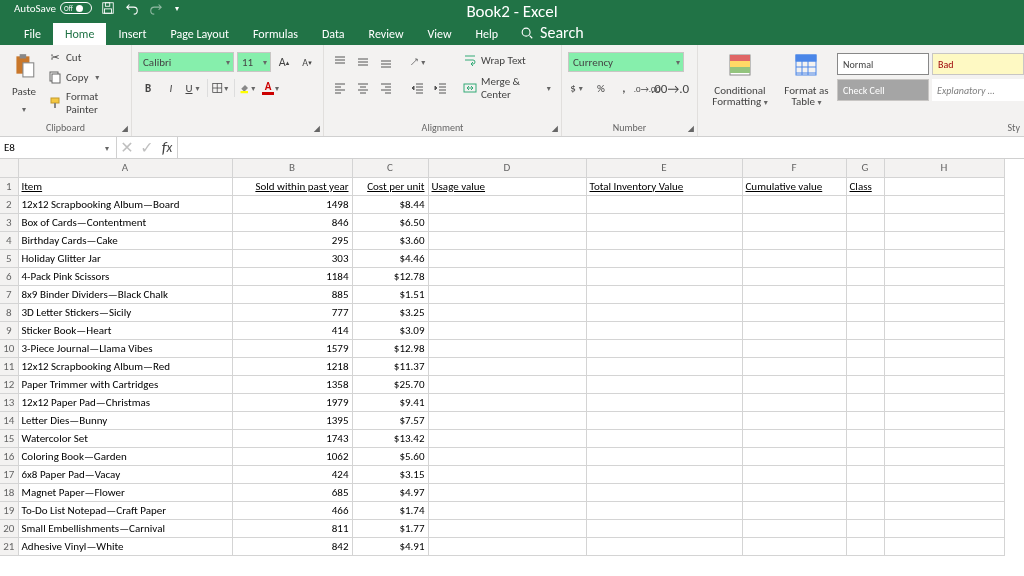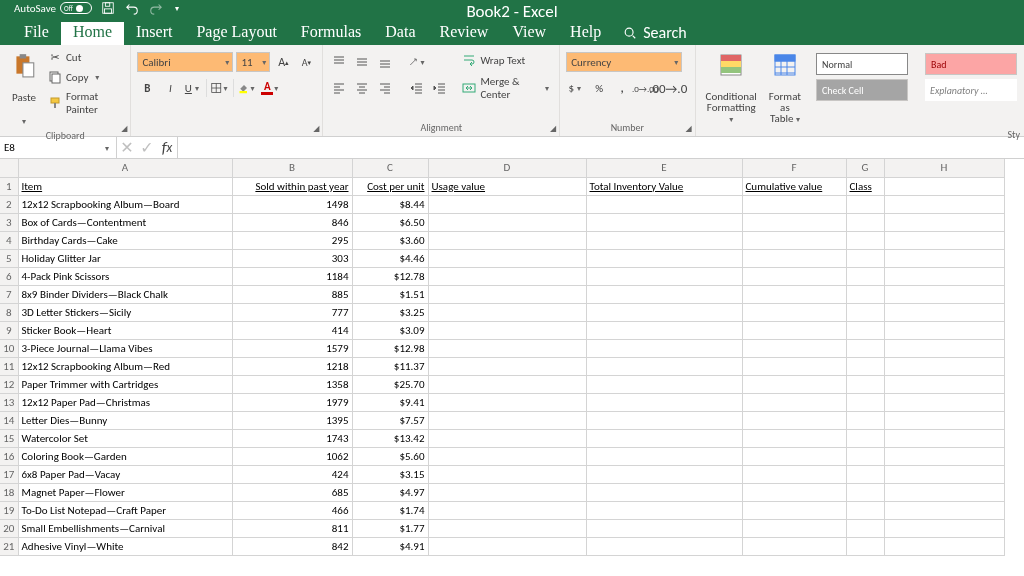--- a/index.html
+++ b/index.html
@@ -21,54 +21,54 @@
     top:0; height:22px; display:flex; align-items:center;
   }
   .titlebar .doc span { font-size:17px; color:#fff; }
 
   
   .ribbon-tabs {
     height: 23px; background:#217346; display:flex; align-items:flex-end;
     padding-left:12px; gap:0;
   }
   .ribbon-tabs .tab {
-    padding:4px 12px 4px 12px; font-size:16px; color:#fff; cursor:pointer;font-family:Liberation Serif, serif;
+    padding:4px 12px 4px 12px; font-size:12px; color:#fff; cursor:pointer;
   }
   .ribbon-tabs .tab.active { background:#fff; color:#217346; }
   .ribbon-tabs .search { display:flex; align-items:center; gap:6px; color:#fff; padding:3px 10px; }
   .ribbon-tabs .search svg { width:14px; height:14px; }
 
   
   .ribbon {
     height: 92px; background:#f3f2f1; border-bottom:1px solid #d0d0d0;
     display:flex; align-items:stretch; font-size:11px; color:#444;
   }
   .group {
     border-right:1px solid #e1dfdd; display:flex; flex-direction:column;
     justify-content:space-between; padding:4px 6px 2px 6px; position:relative;
   }
   .group-body { display:flex; align-items:flex-start; gap:4px; flex:1; }
   .group-label { text-align:center; font-size:10px; color:#666; padding-top:1px;}
   .group-launcher { position:absolute; right:3px; bottom:3px; font-size:8px; color:#666; }
 
-  .bigbtn { display:flex; flex-direction:column; align-items:center; gap:12px; padding:2px 4px; cursor:pointer; }
+  .bigbtn { display:flex; flex-direction:column; align-items:center; gap:6px; padding:2px 4px; cursor:pointer; }
   .bigbtn .ico { width:28px; height:28px; display:flex; align-items:center; justify-content:center; }
   .minibtn { display:flex; align-items:center; gap:4px; padding:1px 2px; cursor:pointer; font-size:11px;}
   .minibtn .ico { width:14px; height:14px; display:flex; align-items:center; justify-content:center;}
   .row { display:flex; align-items:center; gap:3px; }
   .col { display:flex; flex-direction:column; gap:2px; }
   select.fake, .combo {
-    height:20px; font-size:11px; border:1px solid #c8c6c4; background:#fdba74;
+    height:20px; font-size:11px; border:1px solid #c8c6c4; background:#86efac;
     display:flex; align-items:center; padding:0 14px 0 4px; position:relative;
   }
   .combo .caret { position:absolute; right:3px; font-size:8px; color:#666;}
   .iconbtn { width:20px; height:20px; border:1px solid transparent; display:flex; align-items:center; justify-content:center; cursor:pointer;}
   .dd { width:10px; font-size:8px; color:#666; text-align:center;}
   .stylecell {
-    width:92px; height:22px; border:1px solid #c8c6c4; margin:1px 7px;
+    width:92px; height:22px; border:1px solid #c8c6c4; margin:1px 0;
     display:flex; align-items:center; padding:0 5px; font-size:10px;
   }
 
   
   .fxbar { height:22px; border-bottom:1px solid #d0d0d0; display:flex; align-items:stretch; background:#fff;}
   .namebox { width:117px; border-right:1px solid #d0d0d0; display:flex; align-items:center; justify-content:space-between; padding:0 4px; font-size:11px;}
   .namebox .dd{font-size:8px;}
   .fxbtns { display:flex; align-items:center; border-right:1px solid #d0d0d0;}
   .fxbtns .iconbtn{color:#bfbfbf;}
   .fxinput { flex:1; }
@@ -370,21 +370,21 @@
               <rect x="3" y="3" width="20" height="20"></rect>
               <path d="M3 9h20M3 15h20M3 21h20M9 3v20M15 3v20"></path>
               <rect x="3" y="3" width="20" height="6" fill="#4a86e8"></rect>
             </svg>
           </span>
         <span style="text-align:center;line-height:11px"><span>Format as Table</span> <span class="dd">▾</span></span>
       </div>
       <div class="col" style="padding-top:3px">
         <div class="row">
           <div class="stylecell" style="background:#fff;border:1px solid #888">Normal</div>
-          <div class="stylecell" style="background:#fca5a5;color:#9c0006">Bad</div>
+          <div class="stylecell" style="background:#fef9c3;color:#9c0006">Bad</div>
         </div>
         <div class="row">
           <div class="stylecell" style="background:#a5a5a5;color:#fff">Check Cell</div>
           <div class="stylecell" style="background:#fff;color:#7f7f7f;font-style:italic;border:none">Explanatory …</div>
         </div>
       </div>
     </div>
     <div class="group-label" style="text-align:right;padding-right:4px">Sty</div>
   </div>
 </div>

